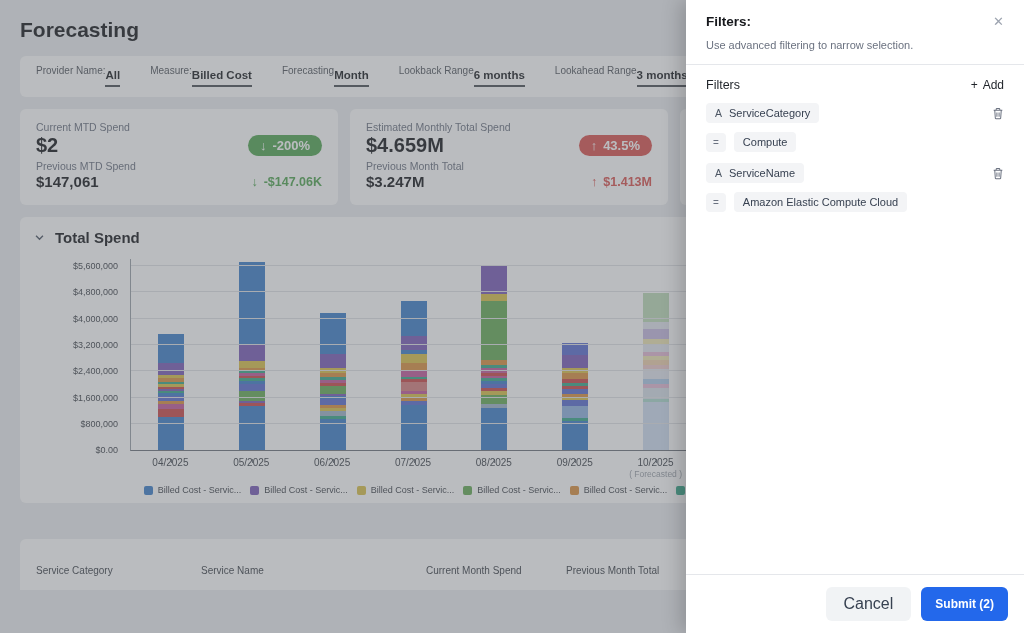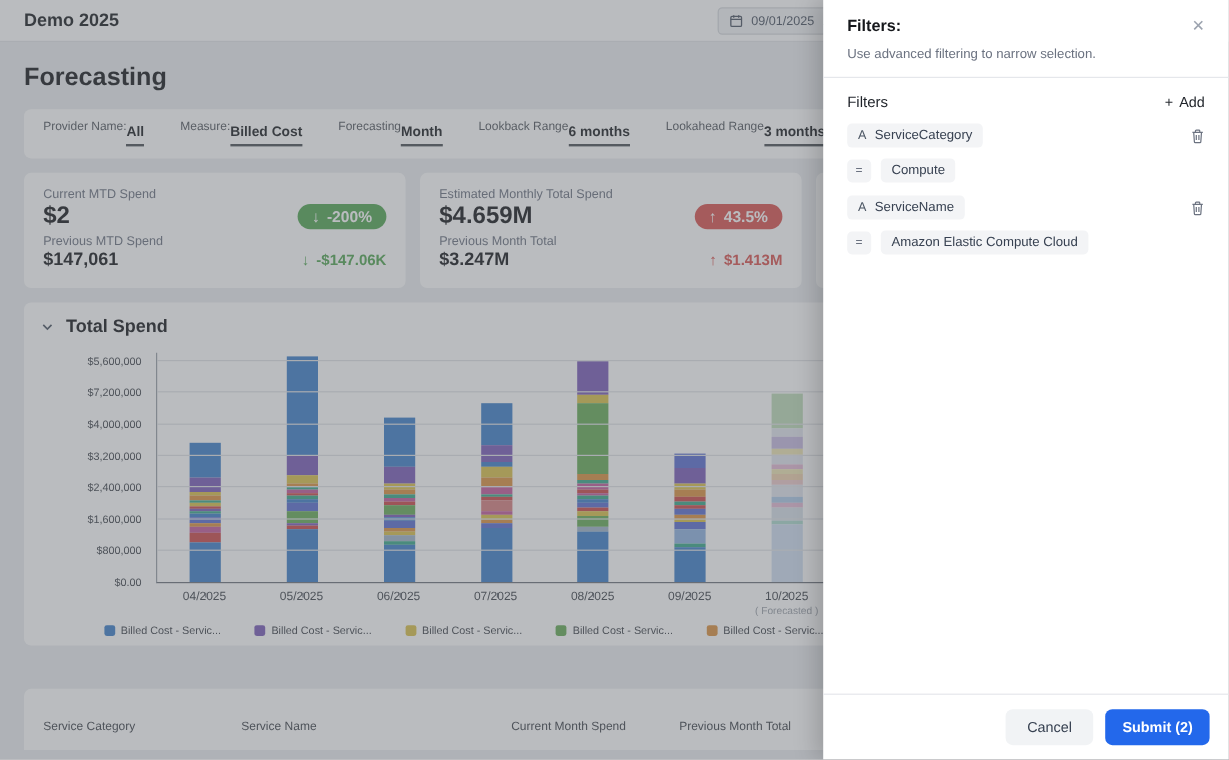--- a/index.html
+++ b/index.html
@@ -45,21 +45,21 @@
   .plot { position:absolute; left:96px; top:8px; width:566px; height:192px; border-left:1px solid #9aa0a8; border-bottom:1px solid #6d737c; }
   .gridline { position:absolute; left:0; right:0; height:1px; background:#e0e3e7; }
   .bars { position:absolute; left:0; top:0; width:100%; height:100%; display:flex; align-items:flex-end; }
   .bar-slot { flex:1; display:flex; justify-content:center; align-items:flex-end; height:100%; }
   .bar { width:26px; display:flex; flex-direction:column-reverse; }
   .seg { width:100%; }
   .xtick { position:absolute; top:200px; width:1px; height:4px; background:#6d737c; }
   .xlabels { position:absolute; left:96px; top:206px; width:566px; display:flex; }
   .xlabel { flex:1; text-align:center; font-size:10px; color:#3f444b; }
   .fc-note { font-size:8.5px; color:#9aa0a8; margin-top:1px; }
-  .legend { display:flex; justify-content:center; gap:28px; margin-top:2px; white-space:nowrap; overflow:hidden; }
+  .legend { display:flex; justify-content:center; gap:9px; margin-top:2px; white-space:nowrap; overflow:hidden; }
   .legend-item { display:flex; align-items:center; gap:5px; font-size:9px; color:#3f444b; }
   .legend-swatch { width:9px; height:9px; border-radius:2px; flex:none; }
 
   
   .table-card { background:#fff; border-radius:6px 6px 0 0; margin-top:36px; padding:16px 16px 0; }
   .table-headers { display:grid; grid-template-columns:165px 225px 140px 200px; font-size:10px; color:#3f444b; padding:10px 0 14px; }
 
   
   .overlay { position:absolute; inset:0; background:rgba(99,103,109,0.44); z-index:50; }
   .panel { position:absolute; top:0; right:0; width:338px; height:633px; background:#fff; z-index:100;
@@ -75,42 +75,29 @@
   .filters-title { font-size:12.5px; color:#1f2329; }
   .add-btn { font-size:12px; color:#1f2329; display:flex; gap:5px; align-items:center; cursor:pointer; background:none; border:none; font-family:inherit; }
   .chip-group { margin-top:11px; }
   .chip-row { display:flex; align-items:center; gap:8px; margin-top:9px; }
   .chip { background:#f3f4f6; border-radius:4px; padding:4px 9px; font-size:11px; color:#374151; display:flex; gap:7px; align-items:center; }
   .type-glyph { color:#4b5563; font-size:10.5px; }
   .op-chip { background:#f3f4f6; border-radius:4px; padding:4px 7px; font-size:10px; color:#6b7280; }
   .trash-btn { margin-left:auto; background:none; border:none; cursor:pointer; color:#6b7280; padding:0; line-height:0; }
   .trash-btn svg { width:12px; height:13px; }
   .panel-footer { border-top:1px solid #e5e7eb; padding:12px 16px; display:flex; justify-content:flex-end; gap:10px; }
-  .btn-cancel { background:#f1f3f5; color:#374151; border:none; border-radius:6px; padding:8px 18px; font-size:12px; font-family:inherit; cursor:pointer; }
+  .btn-cancel { background:#f1f3f5; color:#374151; border:none; border-radius:6px; padding:8px 18px; font-size:16px; font-family:inherit; cursor:pointer; }
   .btn-submit { background:#2368eb; color:#fff; border:none; border-radius:6px; padding:8px 14px; font-size:12px; font-weight:bold; font-family:inherit; cursor:pointer; }
 </style>
 </head>
 <body>
 
 <div class="screen">
 
   <div>
-    <div class="topbar">
-      <span class="topbar-title">Demo 2025</span>
-      <div class="date-pill">
-        <svg class="cal-icon" viewBox="0 0 16 16" fill="none" stroke="#4b5563" stroke-width="1.6">
-          <rect x="1.5" y="2.5" width="13" height="12" rx="1.5"></rect>
-            <line x1="1.5" y1="6" x2="14.5" y2="6"></line>
-            <line x1="5" y1="1" x2="5" y2="4"></line>
-            <line x1="11" y1="1" x2="11" y2="4"></line>
-        </svg>
-        <span>09/01/2025</span>
-        <span>10/01/2025</span>
-      </div>
-    </div>
 
     <div class="page">
       <div class="page-title">Forecasting</div>
 
       <div class="controls-card">
           <div class="ctrl">
             <div class="ctrl-label">Provider Name:</div>
             <div class="ctrl-value">All</div>
           </div>
           <div class="ctrl">
@@ -185,21 +172,21 @@
           <span class="chart-title">Total Spend</span>
         </div>
         <div class="chart-wrap">
           <div class="ylabels">
               <div class="ytick" style="bottom: -4px;">$0.00</div>
               <div class="ytick" style="bottom: 22.2564px;">$800,000</div>
               <div class="ytick" style="bottom: 48.5128px;">$1,600,000</div>
               <div class="ytick" style="bottom: 74.7692px;">$2,400,000</div>
               <div class="ytick" style="bottom: 101.026px;">$3,200,000</div>
               <div class="ytick" style="bottom: 127.282px;">$4,000,000</div>
-              <div class="ytick" style="bottom: 153.538px;">$7,200,000</div>
+              <div class="ytick" style="bottom: 153.538px;">$4,800,000</div>
               <div class="ytick" style="bottom: 179.795px;">$5,600,000</div>
             </div>
           <div class="plot">
             <div class="bars">
                 <div class="bar-slot">
                   <div class="bar">
                     <div class="seg" style="height: 32.8205px; background: rgb(61, 127, 201);"></div>
                     <div class="seg" style="height: 8.53333px; background: rgb(204, 72, 72);"></div>
                     <div class="seg" style="height: 4.26667px; background: rgb(194, 90, 155);"></div>
                     <div class="seg" style="height: 3.28205px; background: rgb(219, 145, 63);"></div>

